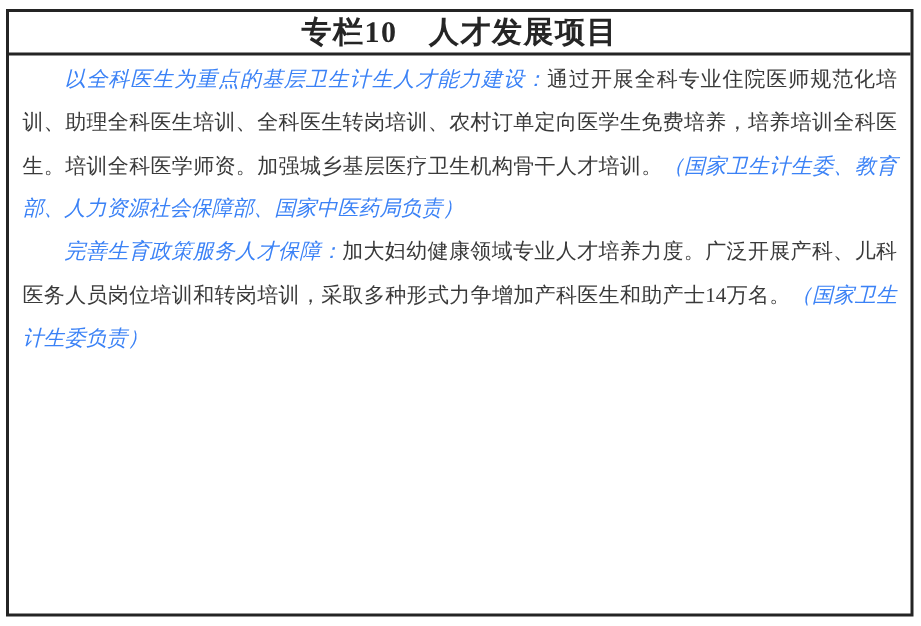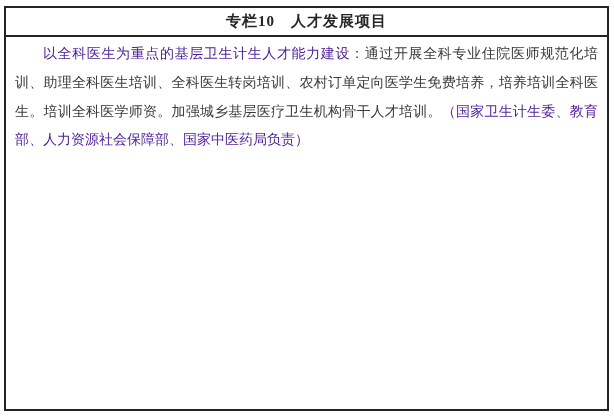--- a/index.html
+++ b/index.html
@@ -21,53 +21,55 @@
     border: 2px solid #242424;
     background: #ffffff;
   }
   .column-title {
     box-sizing: border-box;
     height: 29px;
     border-bottom: 2px solid #242424;
     display: flex;
     align-items: center;
     justify-content: center;
-    font-size: 15px;
+    font-size: 20px;
     font-weight: bold;
     color: #252525;
     letter-spacing: 1px;
   }
   .column-body {
     box-sizing: border-box;
     padding: 3px 9px 0 9px;
   }
   .entry {
     margin: 0;
     font-size: 14px;
     line-height: 28.8px;
     color: #3a3a3a;
     text-align: justify;
     text-indent: 2em;
   }
   .entry-lead, .entry-resp {
-    color: #4c1d95;
+    font-style: italic;
+    color: #3b82f6;
   }
 </style>
 </head>
 <body>
 
 <div class="page">
   <div class="column-box">
 
     <div class="column-title">专栏10　人才发展项目</div>
 
     <div class="column-body">
 
       <p class="entry"><span class="entry-lead">以全科医生为重点的基层卫生计生人才能力建设：</span><span class="entry-body">通过开展全科专业住院医师规范化培训、助理全科医生培训、全科医生转岗培训、农村订单定向医学生免费培养，培养培训全科医生。培训全科医学师资。加强城乡基层医疗卫生机构骨干人才培训。</span><span class="entry-resp">（国家卫生计生委、教育部、人力资源社会保障部、国家中医药局负责）</span></p>
 
 
 
+      <p class="entry"><span class="entry-lead">完善生育政策服务人才保障：</span><span class="entry-body">加大妇幼健康领域专业人才培养力度。广泛开展产科、儿科医务人员岗位培训和转岗培训，采取多种形式力争增加产科医生和助产士14万名。</span><span class="entry-resp">（国家卫生计生委负责）</span></p>
 
       <p class="entry"></p>
 
     </div>
   </div>
 </div>
 
 </body></html>

